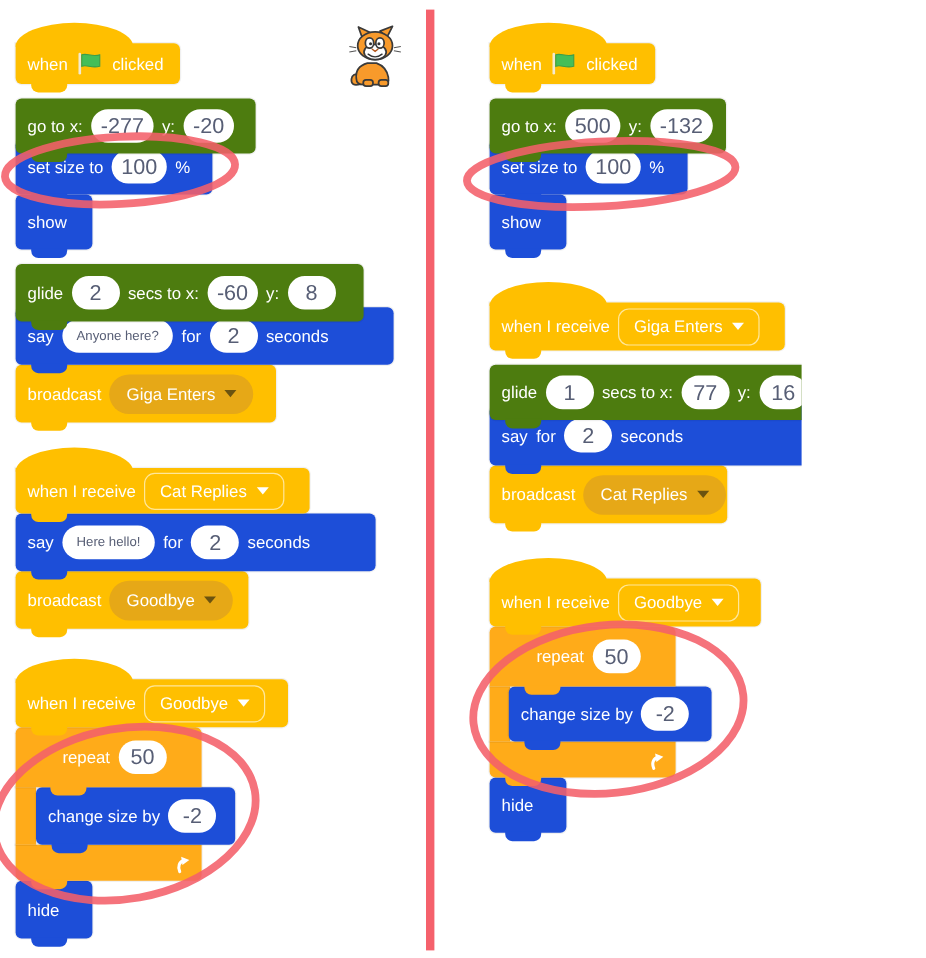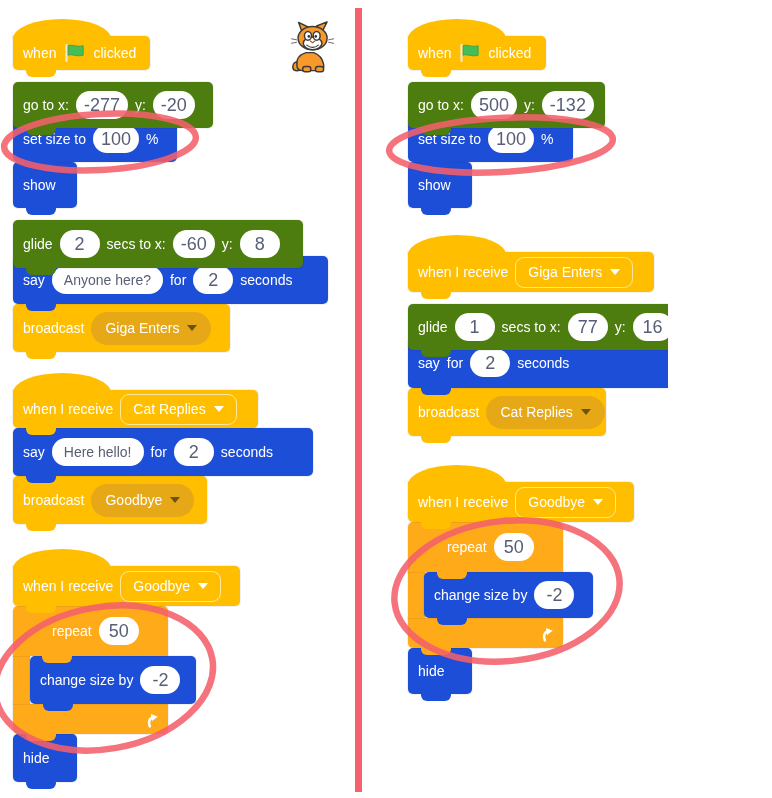--- a/index.html
+++ b/index.html
@@ -18,21 +18,21 @@
                background:inherit;border-radius:49px 49px 0 0 / 20px 20px 0 0;}
   .hat{border-radius:0 5px 5px 5px;}
   .arm-top{border-radius:5px 5px 0 0;}
   .arm-top::after{left:29px;}
   .arm-bottom{border-radius:0 0 5px 5px;}
   .spine{position:absolute;background:#FFAB19;box-shadow:0 0 0 1px rgba(0,0,0,0.06);}
   .num{background:#fff;color:#575E75;border-radius:15px;height:28px;min-width:40px;
        display:flex;align-items:center;justify-content:center;padding:0 8px;font-size:18px;
        flex-shrink:0;box-sizing:border-box;}
   .txt{background:#fff;color:#575E75;border-radius:15px;height:28px;
-       display:flex;align-items:center;justify-content:center;padding:12px 12px;font-size:14px;
+       display:flex;align-items:center;justify-content:center;padding:12px 12px;font-size:11px;
        flex-shrink:0;box-sizing:border-box;}
   .dd-rect{display:flex;align-items:center;gap:8px;border:1.5px solid rgba(255,252,235,0.65);
            border-radius:9px;height:31px;padding:0 12px;box-sizing:border-box;}
   .dd-oval{display:flex;align-items:center;gap:8px;background:#E6A817;border-radius:17px;
            height:33px;padding:0 14px;box-sizing:border-box;}
   .arrow-down{width:0;height:0;border-left:5px solid transparent;border-right:5px solid transparent;
               border-top:6px solid #fff;flex-shrink:0;}
   .arrow-dark{border-top-color:#6b5310;}
   .lbl{white-space:nowrap;}
   .divider{position:absolute;left:355px;top:8px;width:7px;height:784px;background:#F5616C;z-index:6;}

